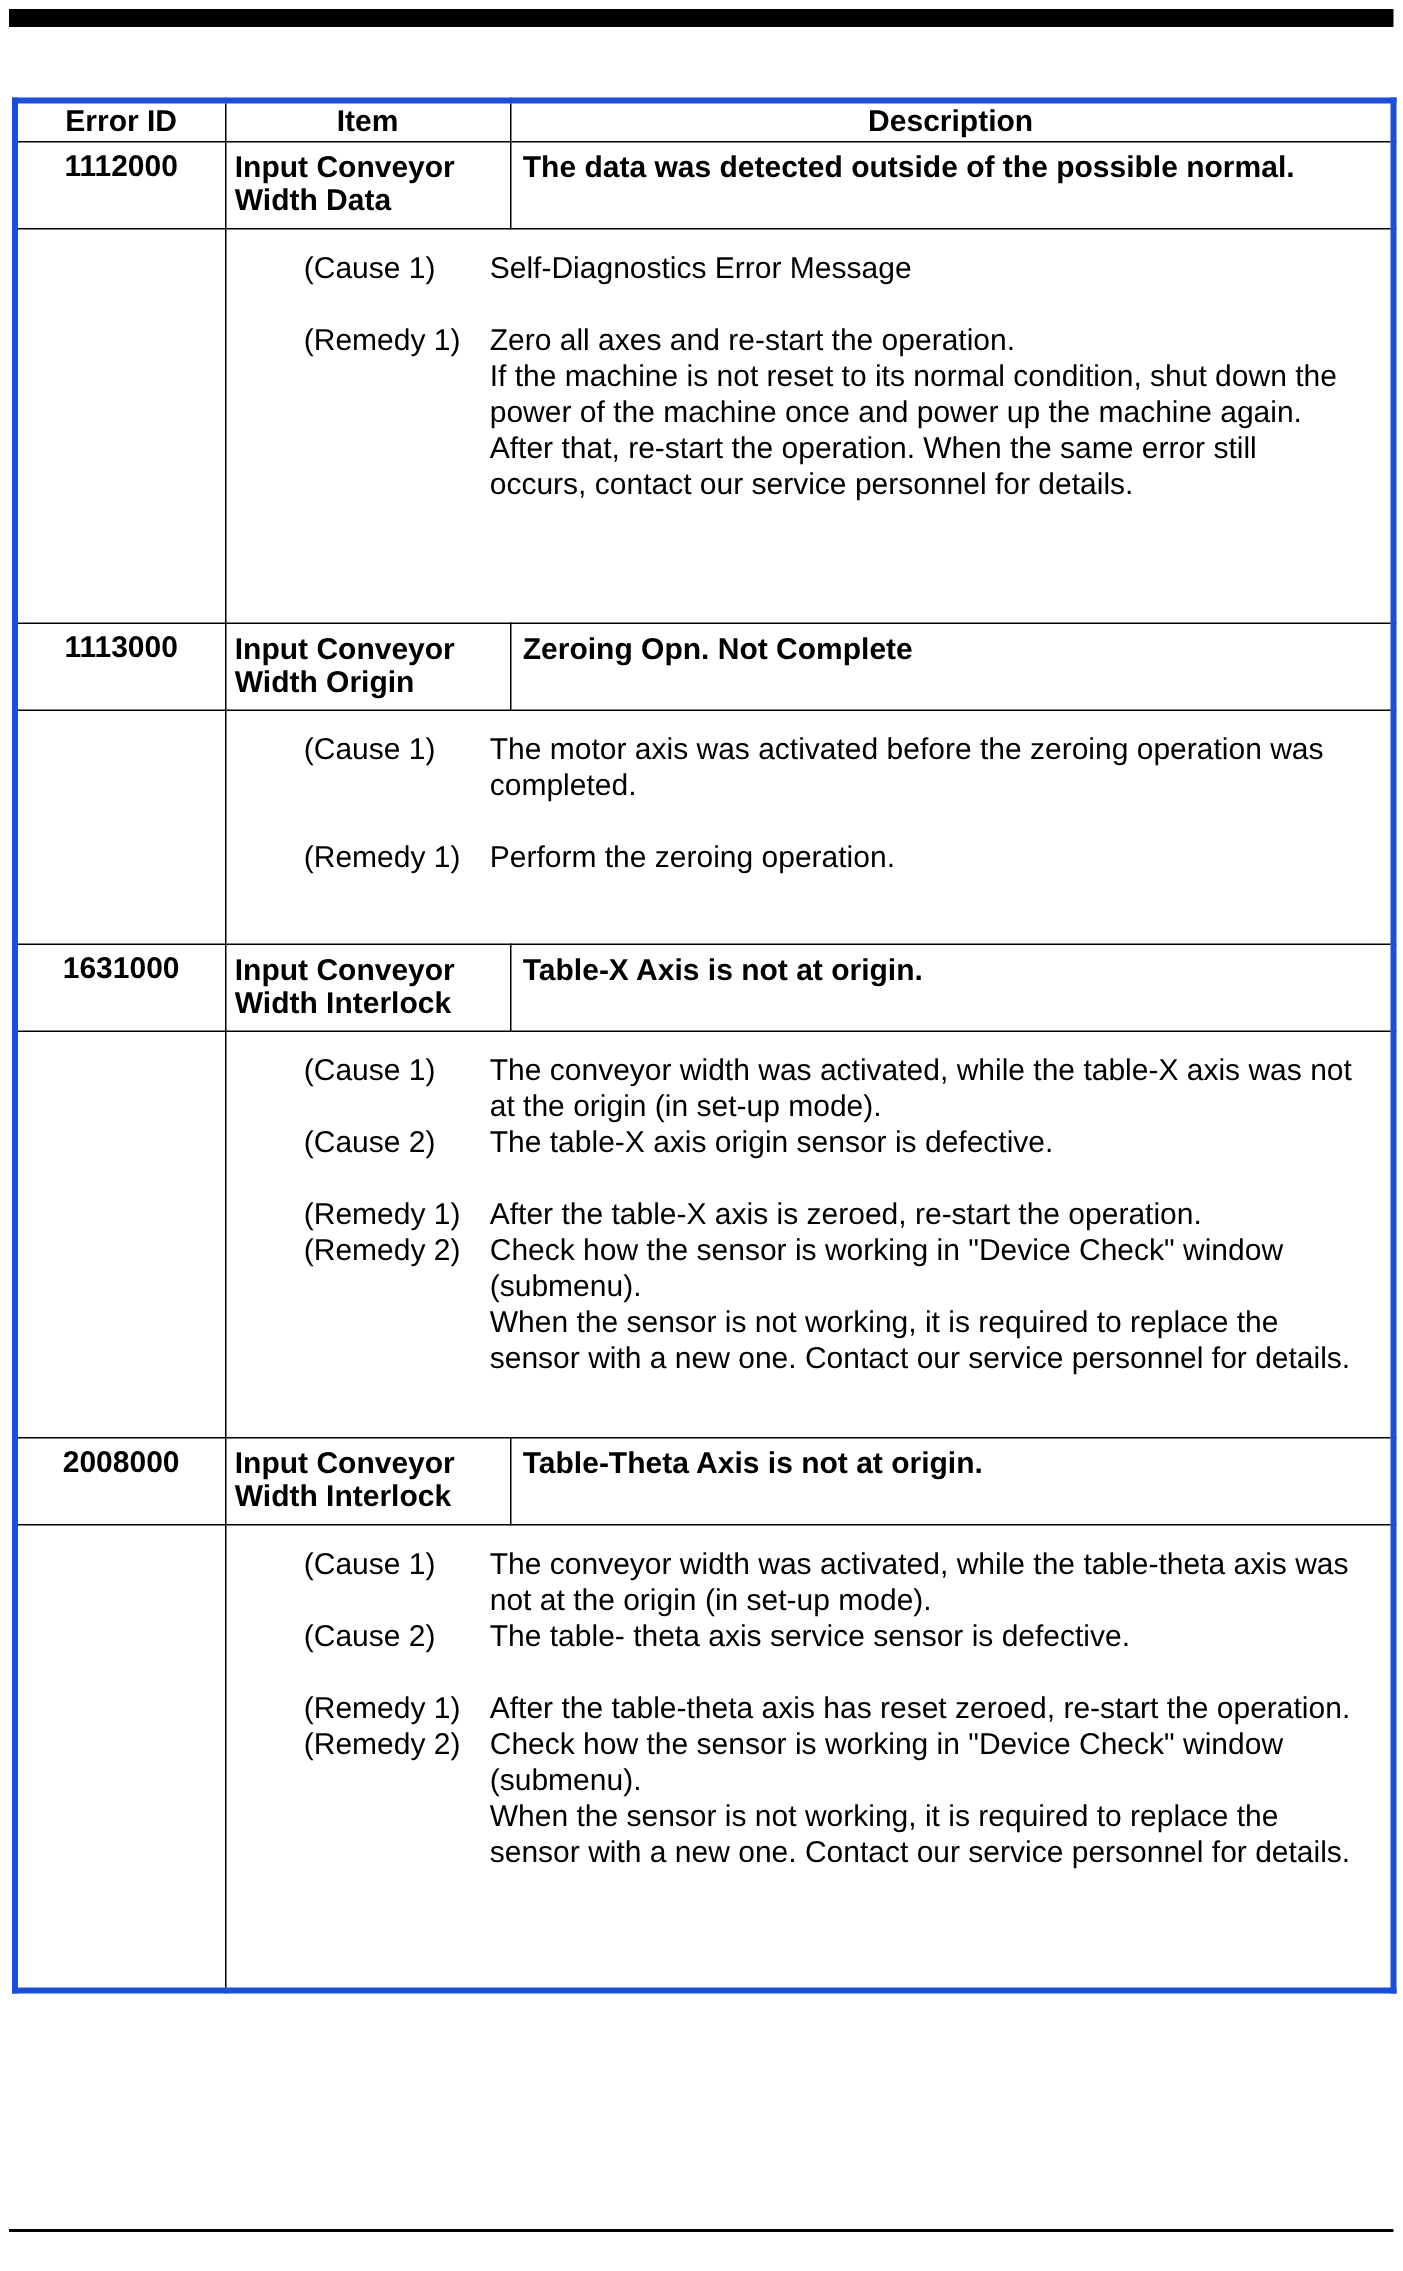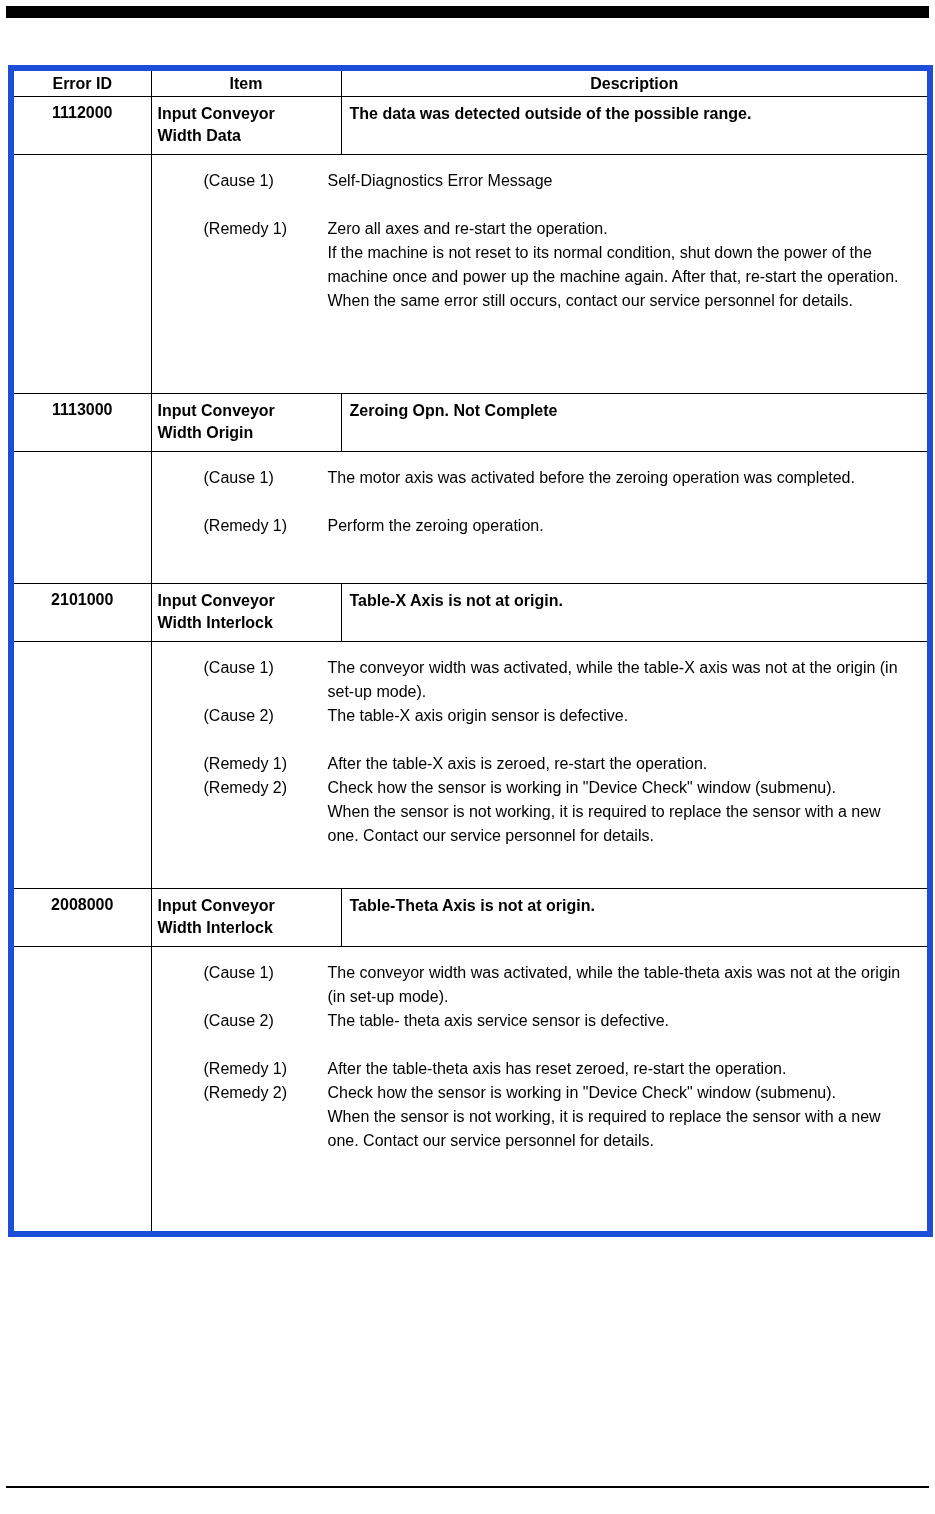--- a/index.html
+++ b/index.html
@@ -30,22 +30,22 @@
     right: 6px;
     top: 1486px;
     height: 2px;
     background: #000;
   }
   table.error-table {
     border-collapse: collapse;
     table-layout: fixed;
     width: 919px;
     margin: 65px 0 0 8px;
-    font-size: 16px;
-    border: 6px solid #1d4ed8;
+    font-size: 20px;
+    border: 4px solid #1d4ed8;
   }
   col.col-id   { width: 140px; }
   col.col-item { width: 190px; }
   col.col-desc { width: 589px; }
   th, td {
     border: 1px solid #000;
     vertical-align: top;
     padding: 3px 6px;
   }
   thead th {
@@ -109,21 +109,21 @@
         <th>Error ID</th>
         <th>Item</th>
         <th>Description</th>
       </tr>
     </thead>
     <tbody id="error-rows">
   <tr class="main-row">
     <td class="cell-id">1112000</td>
     <td class="cell-item">Input Conveyor
 Width Data</td>
-    <td class="cell-desc">The data was detected outside of the possible range.</td>
+    <td class="cell-desc">The data was detected outside of the possible normal.</td>
   </tr>
   <tr class="detail-row">
     <td class="cell-empty"></td>
     <td class="cell-detail" colspan="2">
             <div class="detail-line">
               <span class="detail-label">(Cause 1)</span>
               <span class="detail-text">Self-Diagnostics Error Message</span>
             </div>
             <div class="detail-spacer"></div>
             <div class="detail-line">
@@ -149,21 +149,21 @@
             </div>
             <div class="detail-spacer"></div>
             <div class="detail-line">
               <span class="detail-label">(Remedy 1)</span>
               <span class="detail-text">Perform the zeroing operation.</span>
             </div>
           </td>
   </tr>
 
   <tr class="main-row">
-    <td class="cell-id">2101000</td>
+    <td class="cell-id">1631000</td>
     <td class="cell-item">Input Conveyor
 Width Interlock</td>
     <td class="cell-desc">Table-X Axis is not at origin.</td>
   </tr>
   <tr class="detail-row">
     <td class="cell-empty"></td>
     <td class="cell-detail" colspan="2">
             <div class="detail-line">
               <span class="detail-label">(Cause 1)</span>
               <span class="detail-text">The conveyor width was activated, while the table-X axis was not at the origin (in set-up mode).</span>

